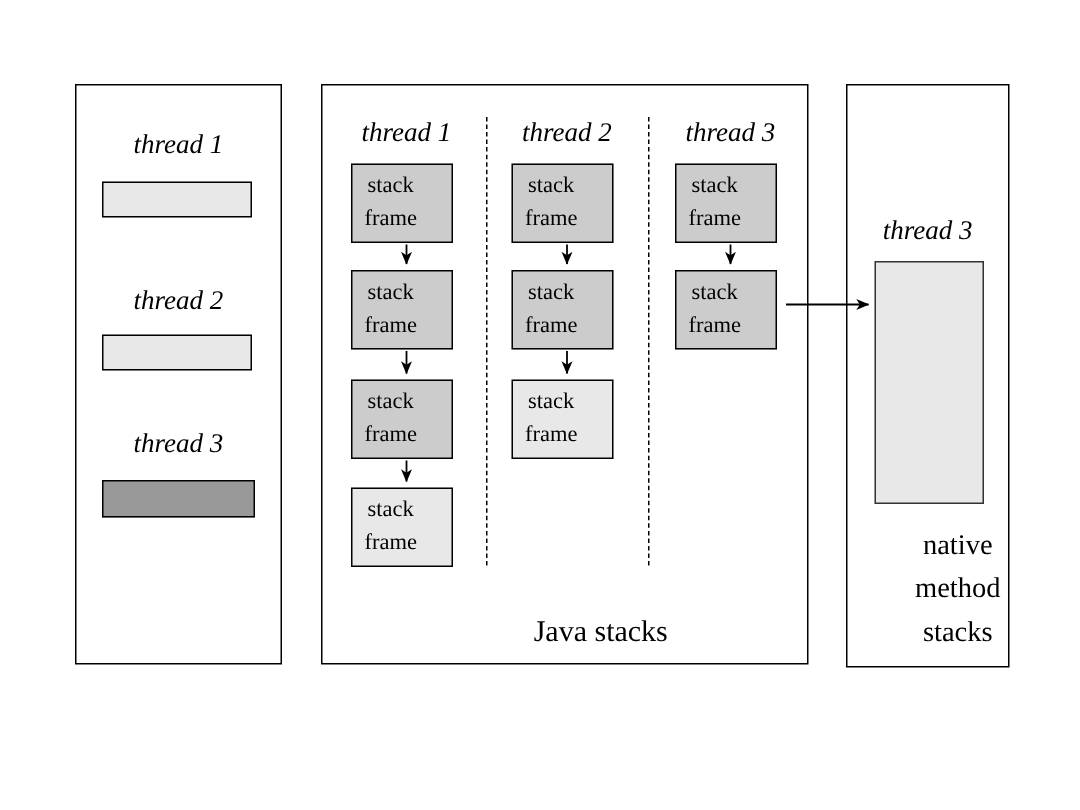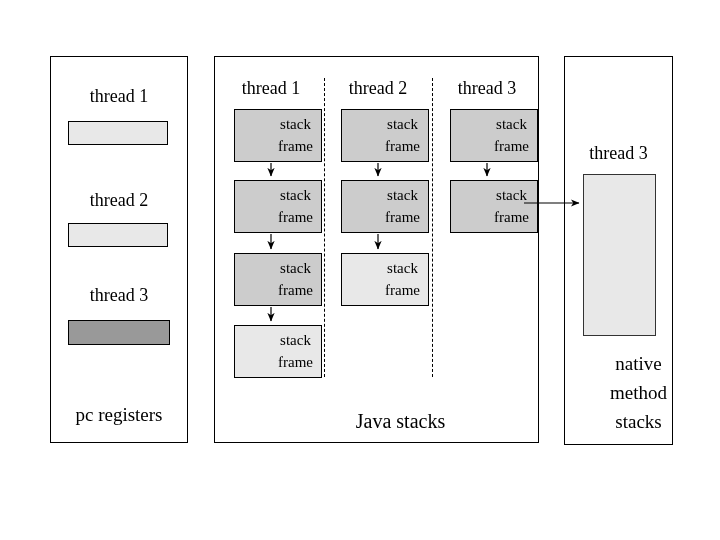--- a/index.html
+++ b/index.html
@@ -8,27 +8,27 @@
     --frame-light:#e8e8e8;
     --reg-dark:#999999;
     --bg:#ffffff;
   }
   *{margin:0;padding:0;box-sizing:border-box;}
   html,body{background:var(--bg);}
   body{font-family:"Liberation Serif",serif;color:var(--ink);}
   .stage{position:relative;width:720px;height:540px;background:var(--bg);overflow:hidden;}
   .panel{position:absolute;border:1.5px solid var(--ink);background:var(--bg);}
   .lbl{position:absolute;text-align:center;white-space:nowrap;}
-  .thread-lbl{font-size:18px;}
+  .thread-lbl{font-style:italic;font-size:18px;}
   .caption{font-size:19px;}
   .reg{position:absolute;border:1px solid var(--ink);}
   .reg.light{background:var(--frame-light);}
   .reg.dark{background:var(--reg-dark);}
-  .frame{position:absolute;width:88px;height:53px;border:1px solid var(--ink);
-         display:flex;align-items:center;justify-content:flex-end;text-align:center;}
+  .frame{position:absolute;width:68px;height:53px;border:1px solid var(--ink);
+         display:flex;align-items:center;justify-content:flex-start;text-align:center;}
   .frame.gray{background:var(--frame-fill);}
   .frame.light{background:var(--frame-light);}
   .frame-text{font-size:15px;line-height:1.45;max-width:3.4em;}
   .dash{position:absolute;width:0;border-left:1px dashed var(--ink);}
   .native-rect{position:absolute;border:1px solid #333;background:var(--frame-light);}
   .multiline{white-space:normal;line-height:29px;padding-left:40px;}
   svg.overlay{position:absolute;left:0;top:0;pointer-events:none;}
 </style>
 </head>
 <body>
@@ -39,21 +39,20 @@
 
   <div class="lbl thread-lbl" style="left:50px;top:86px;width:138px;">thread 1</div>
   <div class="reg light" style="left:68px;top:121px;width:100px;height:24px;"></div>
 
   <div class="lbl thread-lbl" style="left:50px;top:190px;width:138px;">thread 2</div>
   <div class="reg light" style="left:68px;top:223px;width:100px;height:24px;"></div>
 
   <div class="lbl thread-lbl" style="left:50px;top:285px;width:138px;">thread 3</div>
   <div class="reg dark" style="left:68px;top:320px;width:102px;height:25px;"></div>
 
-  <div class="lbl caption" style="left:50px;top:404px;width:138px;">pc registers</div>
 
   <div class="panel" style="left:214px;top:56px;width:325px;height:387px;"></div>
 
   <div class="dash" style="left:324px;top:78px;height:299px;"></div>
   <div class="dash" style="left:432px;top:78px;height:299px;"></div>
 
   <div class="lbl thread-lbl" style="left:221px;top:78px;width:100px;">thread 1</div>
   <div class="lbl thread-lbl" style="left:328px;top:78px;width:100px;">thread 2</div>
   <div class="lbl thread-lbl" style="left:437px;top:78px;width:100px;">thread 3</div>
 

